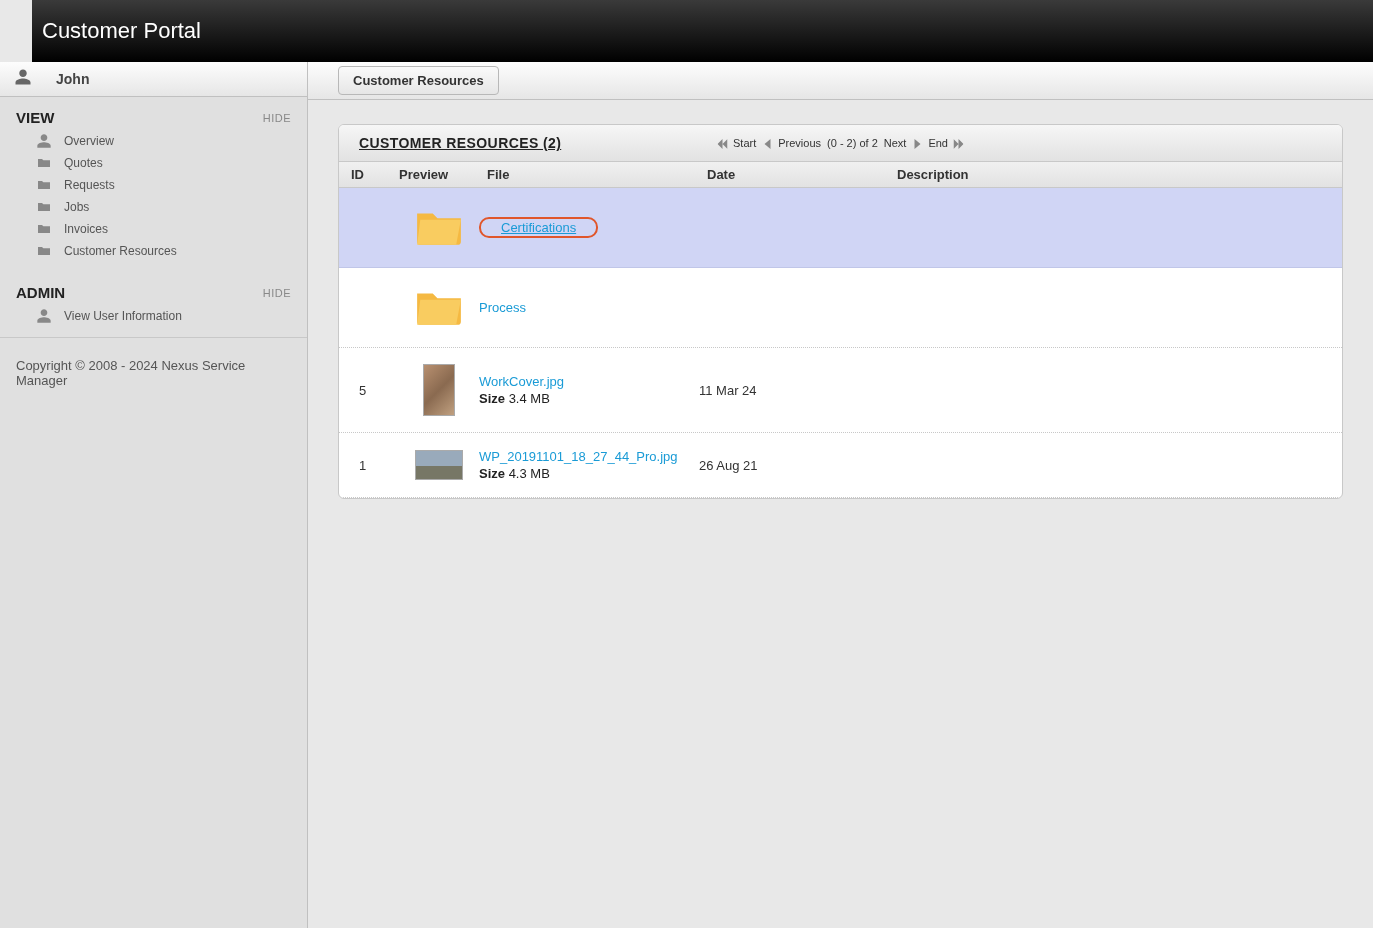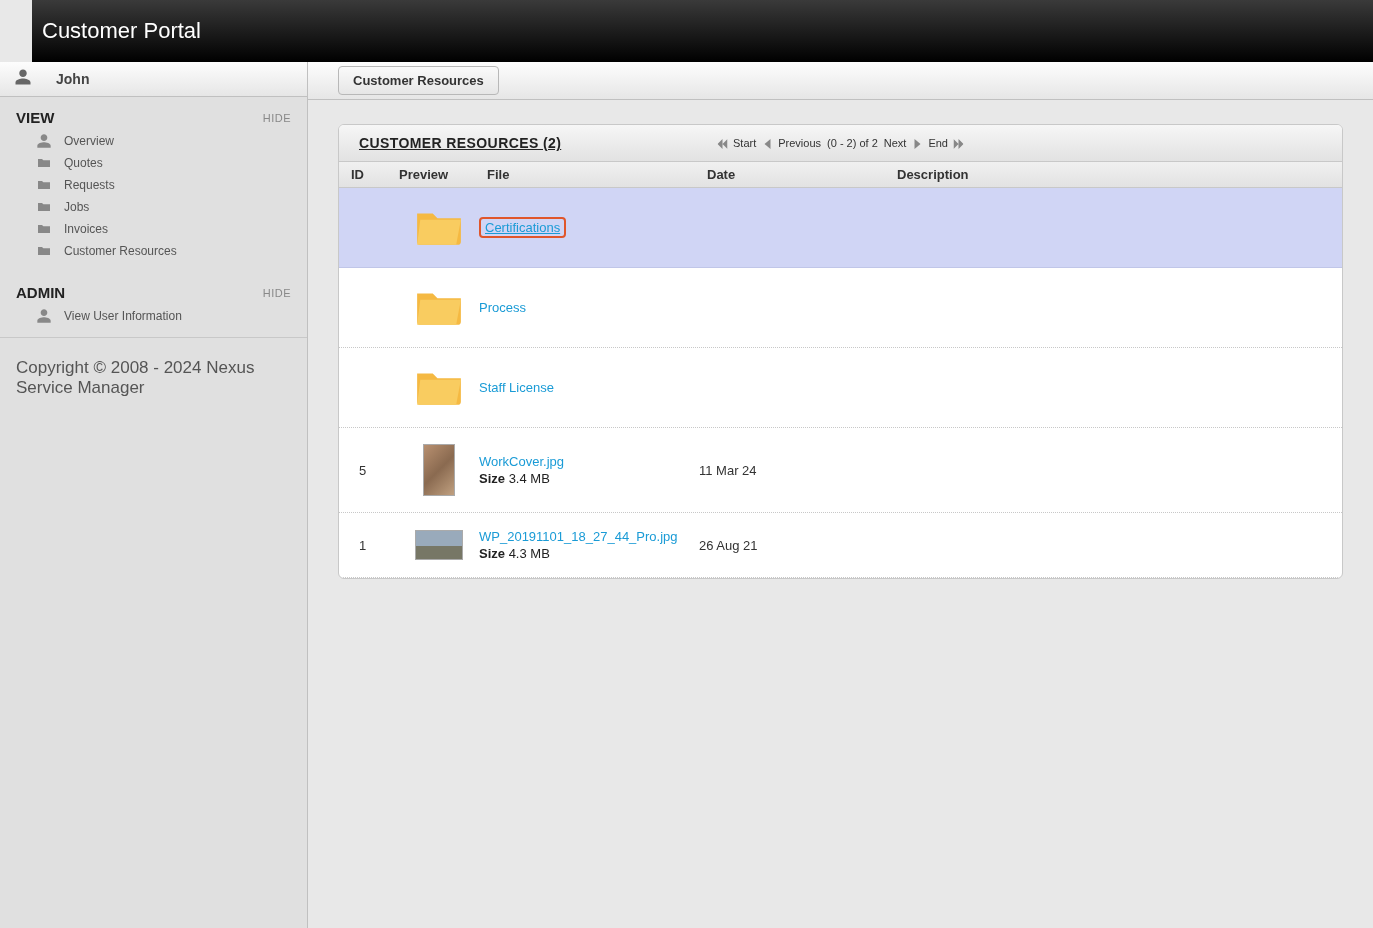--- a/index.html
+++ b/index.html
@@ -10,21 +10,21 @@
     .user-bar { background: linear-gradient(to bottom, #fdfdfd, #e6e6e6); border-bottom: 1px solid #c0c0c0; padding: 6px 14px; display: flex; align-items: center; gap: 24px; }
     .user-icon svg { width: 18px; height: 18px; fill: #666; }
     .user-name { font-weight: bold; color: #444; font-size: 14px; }
     .section-head { display: flex; justify-content: space-between; align-items: center; padding: 12px 16px 4px 16px; }
     .section-title { font-weight: bold; font-size: 15px; color: #222; }
     .hide-link { font-size: 11px; color: #888; letter-spacing: 0.5px; cursor: pointer; }
     .nav-list { list-style: none; padding: 0 0 10px 0; }
     .nav-item { display: flex; align-items: center; gap: 10px; padding: 3px 16px 3px 36px; font-size: 12px; color: #555; cursor: pointer; position: relative; }
     .nav-item .icon { width: 16px; height: 16px; display: inline-flex; align-items: center; justify-content: center; margin-right: 2px; }
     .nav-item .icon svg { width: 16px; height: 16px; fill: #888; }
-    .copyright { font-size: 17px; color: #555; padding: 20px 16px; border-top: 1px solid #c8c8c8; }
+    .copyright { font-size: 13px; color: #555; padding: 20px 16px; border-top: 1px solid #c8c8c8; }
     .main { flex: 1; background: #e8e8e8; }
     .tab-bar { padding: 4px 30px; background: linear-gradient(to bottom, #fdfdfd, #e6e6e6); border-bottom: 1px solid #c0c0c0; }
     .tab { display: inline-block; background: linear-gradient(to bottom, #fafafa, #e6e6e6); border: 1px solid #b8b8b8; border-radius: 4px; padding: 6px 14px; font-weight: bold; font-size: 13px; color: #333; cursor: pointer; }
     .content-panel { margin: 24px 30px; background: #fff; border: 1px solid #c8c8c8; border-radius: 6px; overflow: hidden; }
     .panel-header { display: flex; align-items: center; padding: 10px 20px; background: linear-gradient(to bottom, #f6f6f6, #e2e2e2); border-bottom: 1px solid #c8c8c8; position: relative; }
     .panel-title { font-weight: bold; font-size: 14px; color: #222; letter-spacing: 0.4px; text-decoration: underline; }
     .pager { position: absolute; left: 50%; transform: translateX(-50%); font-size: 11px; color: #333; display: flex; align-items: center; gap: 4px; }
     .pager-icon svg { width: 10px; height: 10px; fill: #888; vertical-align: middle; }
     .pager-link { cursor: pointer; padding: 0 2px; }
     .col-headers { display: flex; background: linear-gradient(to bottom, #f0f0f0, #e2e2e2); border-bottom: 1px solid #c8c8c8; padding: 5px 0; font-weight: bold; font-size: 13px; color: #333; }
@@ -37,21 +37,21 @@
     .row.highlighted { background: #d0d5f5; border-bottom: 1px solid #c0c6e8; }
     .cell-id { width: 60px; padding-left: 20px; }
     .cell-prev { width: 80px; display: flex; justify-content: center; }
     .cell-file { width: 220px; }
     .cell-date { width: 190px; }
     .cell-desc { flex: 1; }
     .folder-icon svg { width: 50px; height: 44px; }
     .thumb-placeholder { width: 32px; height: 52px; background: linear-gradient(135deg,#b89070,#8a6a50,#c0a080); border: 1px solid #aaa; }
     .thumb-placeholder.wide { width: 48px; height: 30px; background: linear-gradient(to bottom,#9ab 0%,#9ab 55%,#776 55%,#776 100%); }
     .file-link { color: #1a9bd6; text-decoration: none; cursor: pointer; }
-    .file-link.selected { text-decoration: underline; border: 2px solid #e0562b; border-radius: 4px; padding: 1px 4px; display: inline-block; }
+    .file-link.selected { text-decoration: underline; border: 2px solid #e0562b; border-radius: 10px; padding: 1px 20px; display: inline-block; }
     .file-meta { color: #222; margin-top: 2px; }
     .file-meta .size-lbl { font-weight: bold; }
   </style>
 </head>
 <body>
 
 <div class="top-header">
   <span>Customer Portal</span>
 </div>
 
@@ -195,32 +195,20 @@
               <span class="folder-icon"><svg viewBox="0 0 64 56">
                   <path fill="#f5b942" d="M4 12h20l6 6h30v30a4 4 0 01-4 4H8a4 4 0 01-4-4V12z"></path>
                   <path fill="#f9cc60" d="M8 20h52l-6 32H4z"></path>
                 </svg></span>
             </div>
             <div class="cell-file"><a class="file-link">Process</a></div>
             <div class="cell-date"></div>
             <div class="cell-desc"></div>
           </div>
           <div class="row">
-            <div class="cell-id"></div>
-            <div class="cell-prev">
-              <span class="folder-icon"><svg viewBox="0 0 64 56">
-                  <path fill="#f5b942" d="M4 12h20l6 6h30v30a4 4 0 01-4 4H8a4 4 0 01-4-4V12z"></path>
-                  <path fill="#f9cc60" d="M8 20h52l-6 32H4z"></path>
-                </svg></span>
-            </div>
-            <div class="cell-file"><a class="file-link">Staff License</a></div>
-            <div class="cell-date"></div>
-            <div class="cell-desc"></div>
-          </div>
-          <div class="row">
             <div class="cell-id">5</div>
             <div class="cell-prev">
               <div class="thumb-placeholder"></div>
             </div>
             <div class="cell-file"><a class="file-link">WorkCover.jpg</a><div class="file-meta"><span class="size-lbl">Size</span> 3.4 MB</div></div>
             <div class="cell-date">11 Mar 24</div>
             <div class="cell-desc"></div>
           </div>
           <div class="row">
             <div class="cell-id">1</div>

